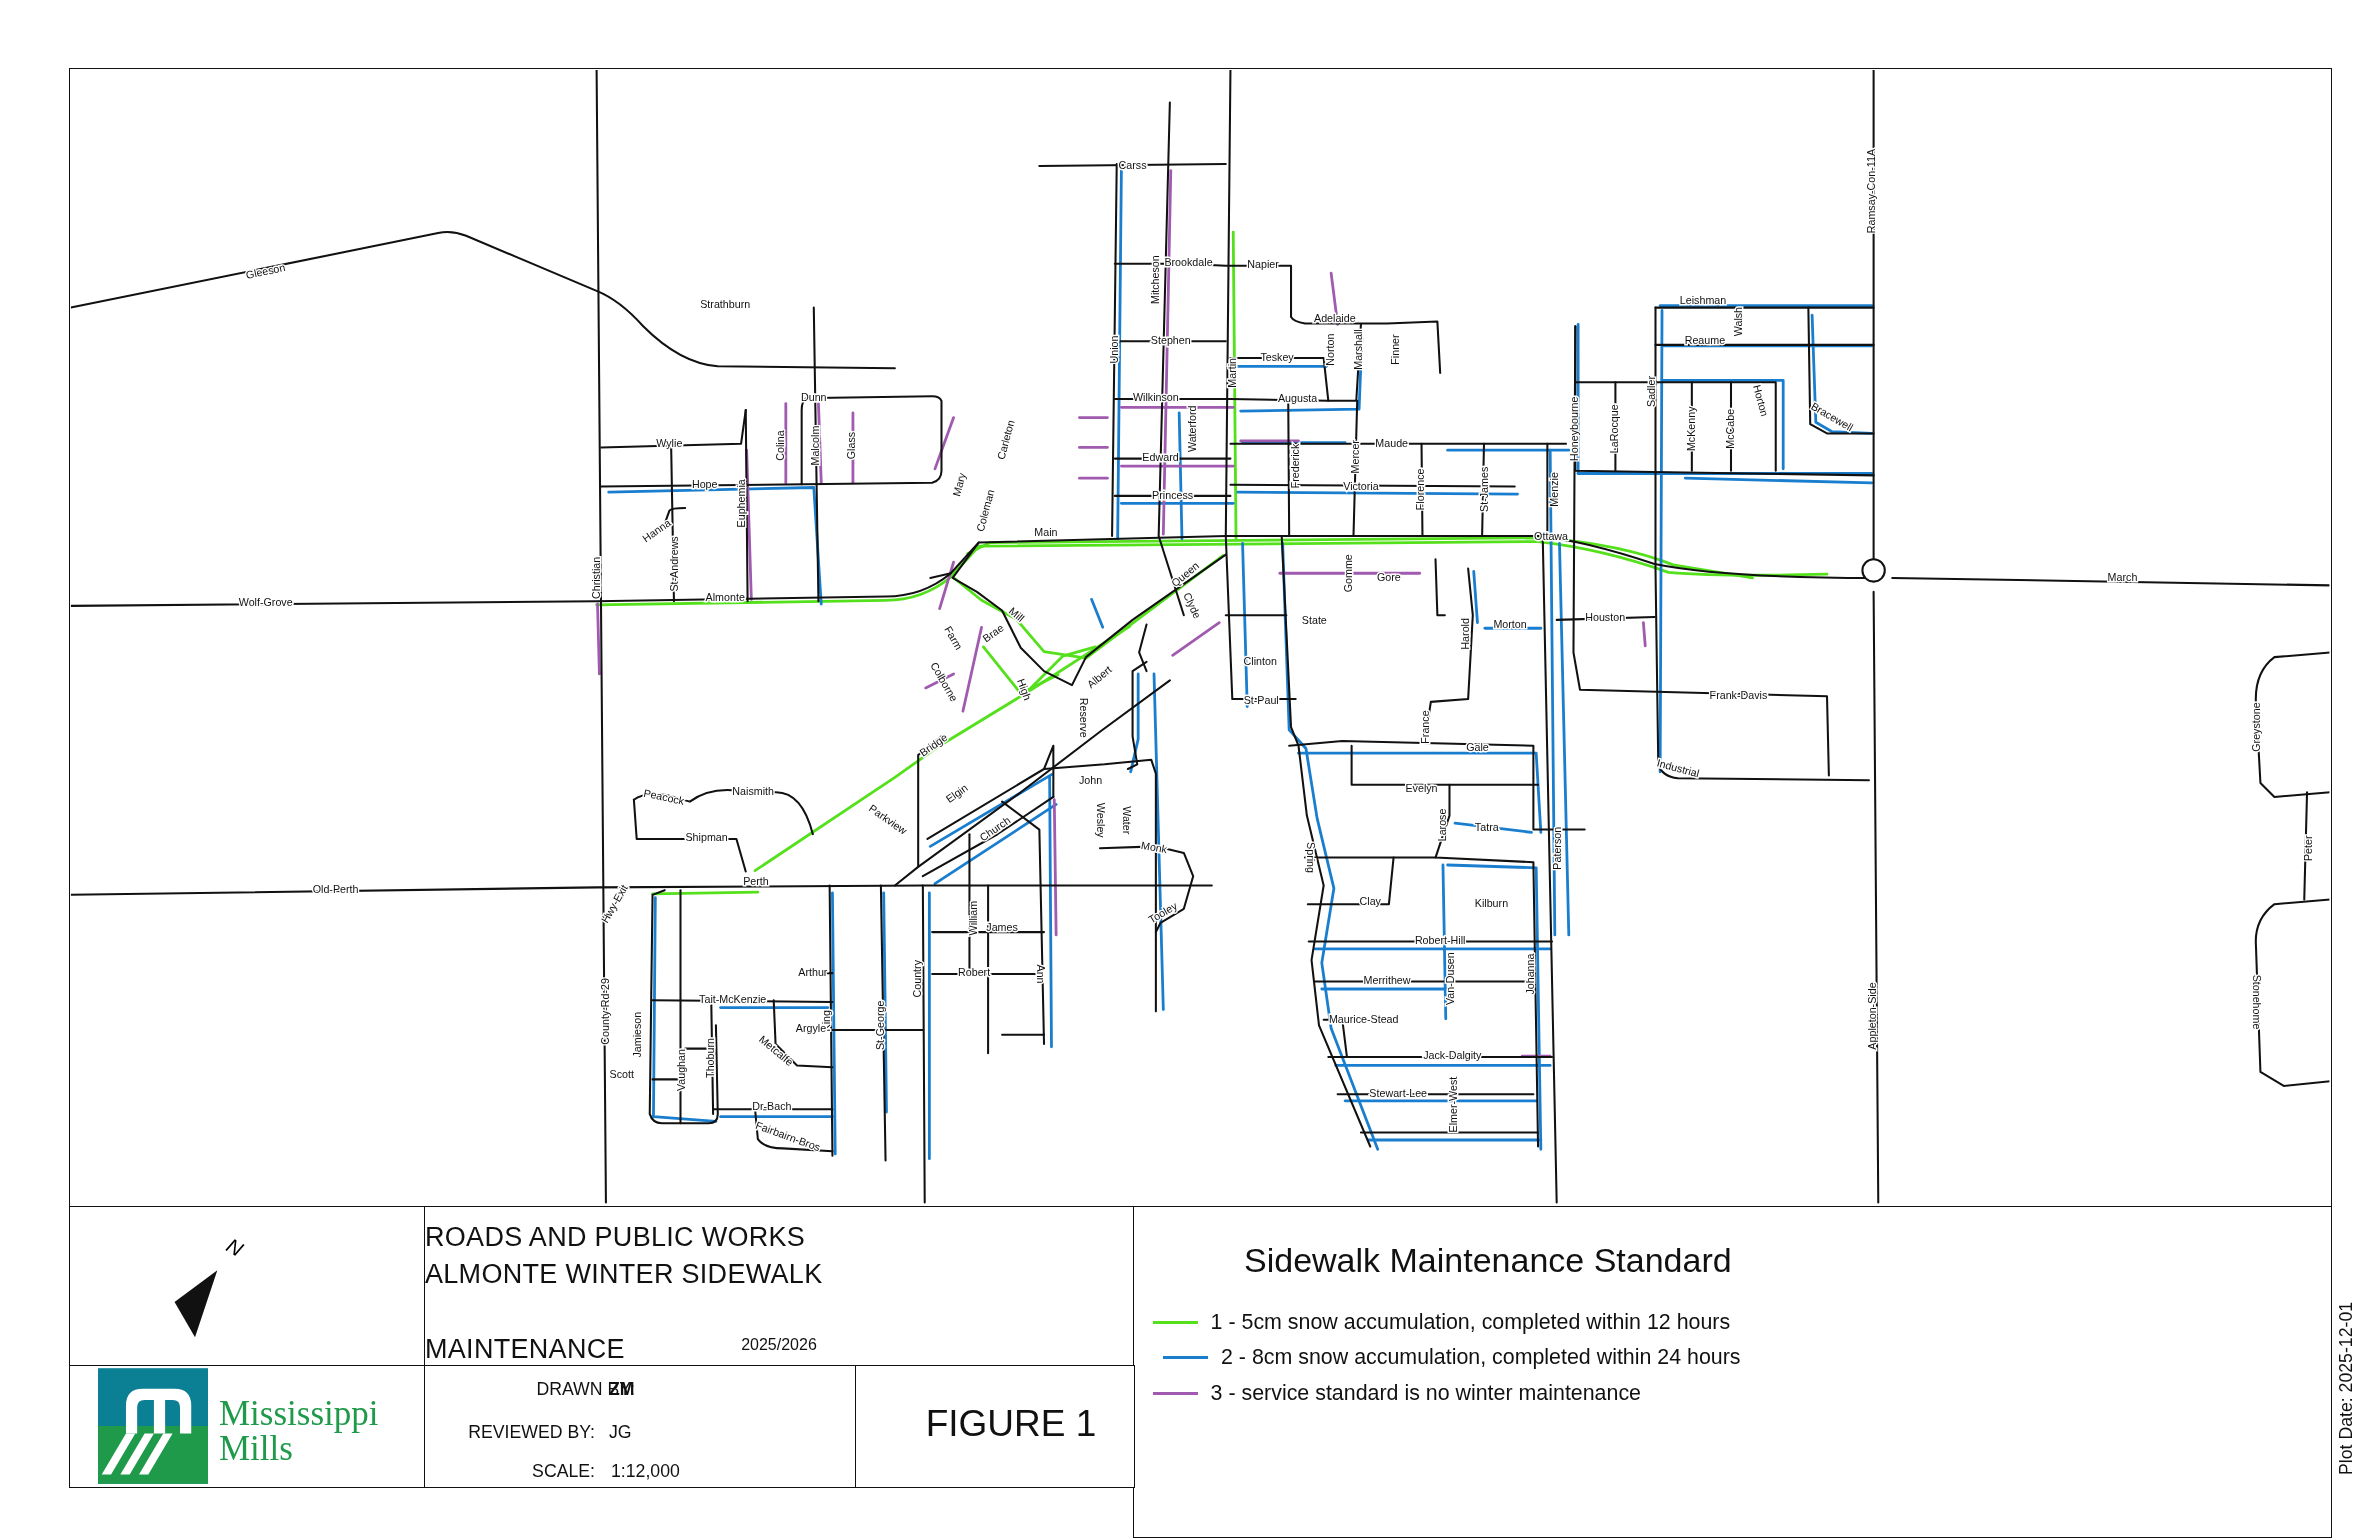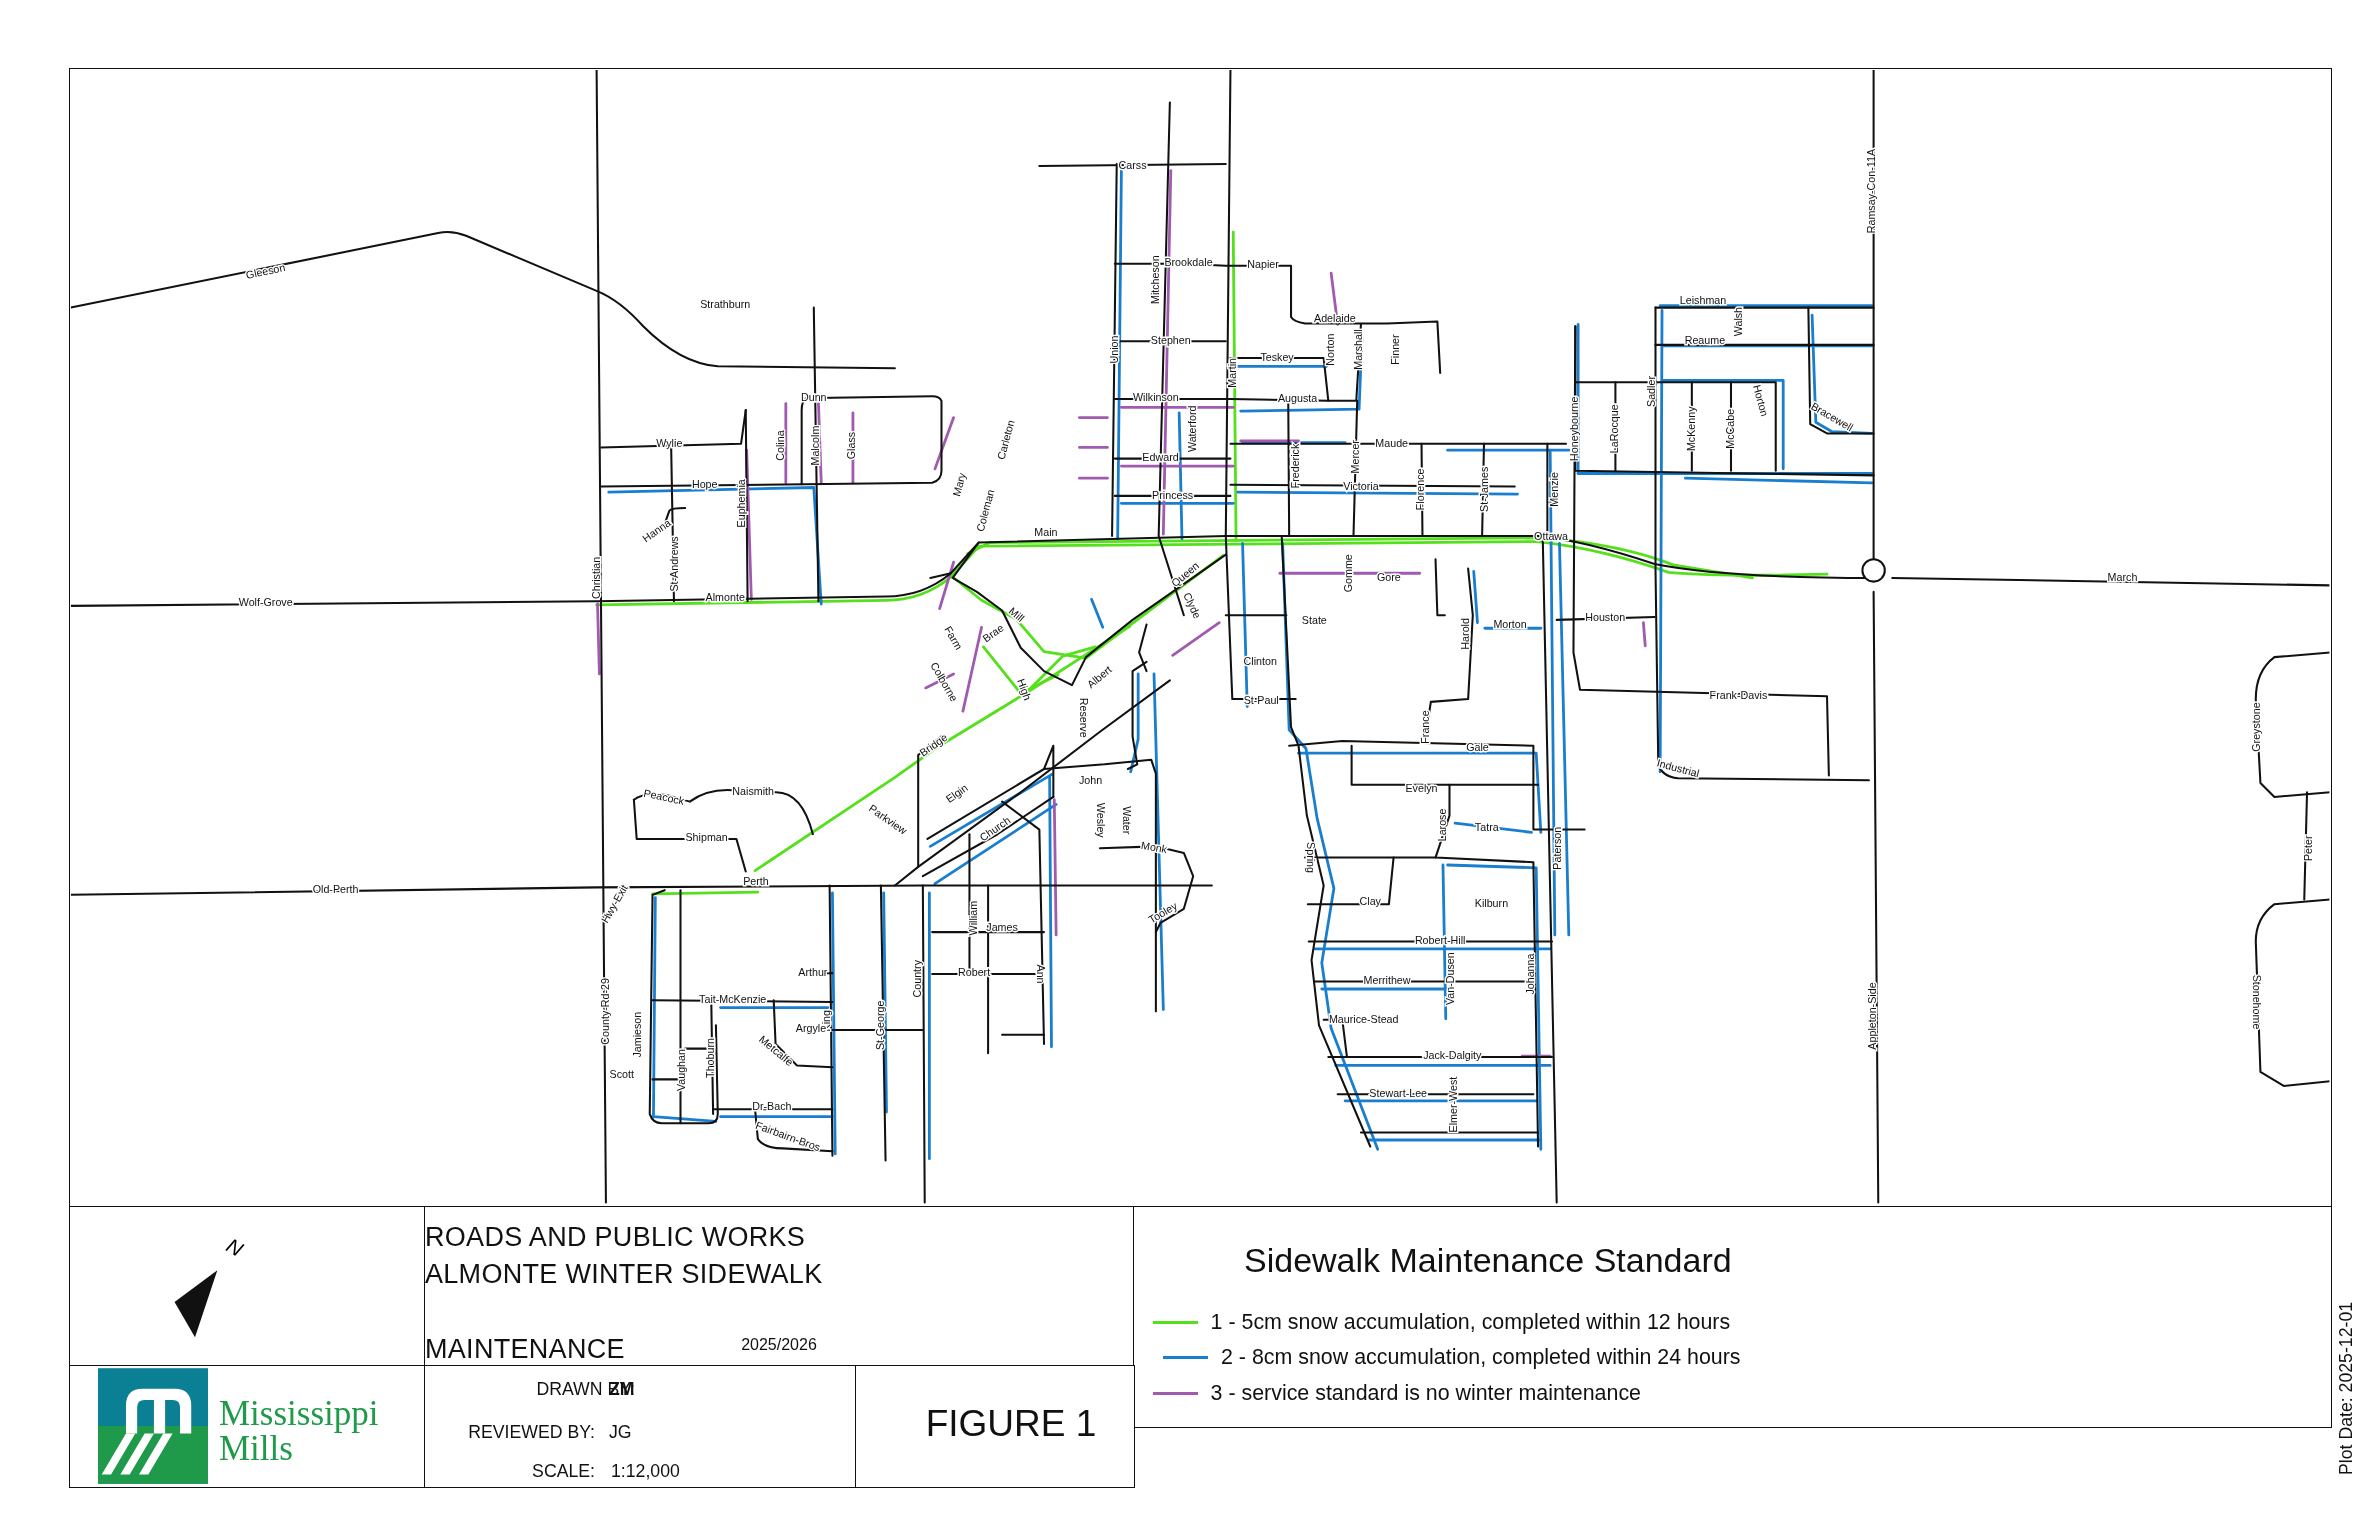--- a/index.html
+++ b/index.html
@@ -351,21 +351,21 @@
       <polygon points="158,68 134,140 112,102" fill="#111"></polygon>
       <text x="166" y="46" font-size="22" font-style="italic" transform="rotate(30 166 46)">N</text>
     </svg>
   </div>
   <div class="tb-cell" style="left:424px;top:1206px;width:710px;height:160px;">
     <div class="title-line" style="top:15px;">ROADS AND PUBLIC WORKS</div>
     <div class="title-line" style="top:52px;">ALMONTE WINTER SIDEWALK</div>
     <div class="title-line" style="top:100px;margin-top:27px;">MAINTENANCE</div>
     <div class="title-year" style="top:129px;">2025/2026</div>
   </div>
-  <div class="tb-cell" style="left:1133px;top:1206px;width:1199px;height:222px;">
+  <div class="tb-cell" style="left:1133px;top:1206px;width:1199px;height:332px;">
     <div class="legend-title" style="left:110px;top:34px;">Sidewalk Maintenance Standard</div>
     <div class="legend-item" style="left:18.6px;top:103px;">
       <span class="legend-swatch" style="background:#55e01c;"></span>
       <span>1 - 5cm snow accumulation, completed within 12 hours</span>
     </div>
     <div class="legend-item" style="left:29px;top:138px;">
       <span class="legend-swatch" style="background:#1a7ecf;"></span>
       <span>2 - 8cm snow accumulation, completed within 24 hours</span>
     </div>
     <div class="legend-item" style="left:18.6px;top:174px;">

